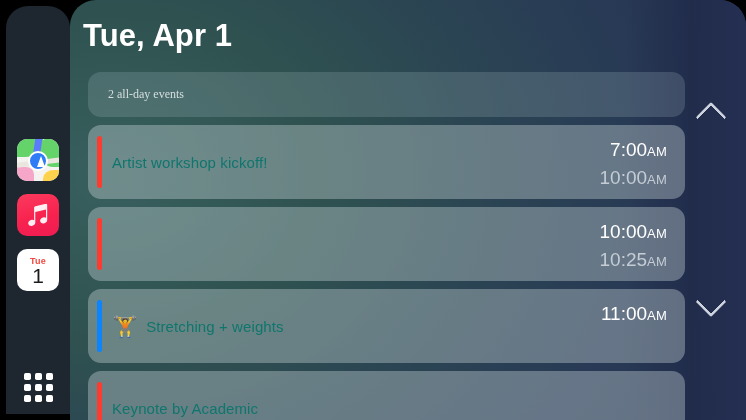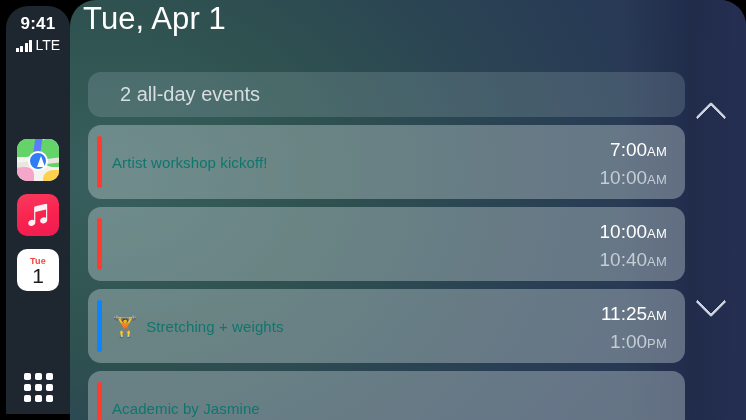--- a/index.html
+++ b/index.html
@@ -198,23 +198,23 @@
   #app-grid-button span {
     width: 7px; height: 7px;
     background: #ffffff;
     border-radius: 1.8px;
   }
 
   
   #page-title {
     position: absolute;
     left: 83px;
-    top: 1px;
+    top: 18px;
     font-size: 31px;
-    font-weight: normal;
+    font-weight: bold;
     color: #ffffff;
     letter-spacing: 0.1px;
     z-index: 3;
     white-space: nowrap;
   }
 
   
   #event-list {
     position: absolute;
     left: 88px;
@@ -226,24 +226,25 @@
   #allday-banner {
     position: relative;
     height: 45px;
     border-radius: 13px;
     background: rgba(170, 190, 195, 0.22);
     display: flex;
     align-items: center;
     margin-bottom: 8px;
   }
   #allday-label {
-    margin-left: 32px;
-    font-size: 20px;
+    margin-left: 20px;
+    font-size: 12px;
     color: #d7dee0;
     font-weight: normal;
+    font-family: Liberation Serif, serif;
   }
 
   .event-row {
     position: relative;
     height: 74px;
     border-radius: 13px;
     background: rgba(196, 208, 210, 0.40);
     margin-bottom: 8px;
     overflow: hidden;
   }
@@ -342,66 +343,53 @@
       <div class="event-times">
         <div class="time-line time-start"><span>7:00</span><span class="ampm">AM</span></div>
         <div class="time-line time-end"><span>10:00</span><span class="ampm">AM</span></div>
       </div>
     </div>
 
     <div class="event-row">
       <div class="event-accent" style="background:#FF3B30;"></div>
       <div class="event-times">
         <div class="time-line time-start"><span>10:00</span><span class="ampm">AM</span></div>
-        <div class="time-line time-end"><span>10:40</span><span class="ampm">AM</span></div>
+        <div class="time-line time-end"><span>10:25</span><span class="ampm">AM</span></div>
       </div>
     </div>
 
     <div class="event-row">
       <div class="event-accent" style="background:#0A84FF;"></div>
       <div class="event-title-wrap">
         <span class="event-emoji">🏋️</span>
         <span class="event-title">Stretching + weights</span>
       </div>
       <div class="event-times">
-        <div class="time-line time-start"><span>11:25</span><span class="ampm">AM</span></div>
-        <div class="time-line time-end"><span>1:00</span><span class="ampm">PM</span></div>
+        <div class="time-line time-start"><span>11:00</span><span class="ampm">AM</span></div>
       </div>
     </div>
 
     <div class="event-row">
       <div class="event-accent" style="background:#FF3B30;"></div>
       <div class="event-title-wrap">
-        <span class="event-title">Academic by Jasmine</span>
+        <span class="event-title">Keynote by Academic</span>
       </div>
     </div>
 
   </div>
 
   <div class="chevron-btn" id="scroll-up-button">
     <div class="chev"></div>
   </div>
   <div class="chevron-btn" id="scroll-down-button">
     <div class="chev"></div>
   </div>
 
   <div id="sidebar">
 
-    <div id="status-bar">
-      <div id="status-time">9:41</div>
-      <div id="status-signal-row">
-        <span class="bars">
-            <i></i>
-            <i></i>
-            <i></i>
-            <i></i>
-          </span>
-        <span id="status-network">LTE</span>
-      </div>
-    </div>
 
     <div class="app-icon" id="app-maps">
       <div id="maps-green-a"></div>
       <div id="maps-green-b"></div>
       <div id="maps-pink"></div>
       <div id="maps-yellow"></div>
       <div id="maps-road-v"></div>
       <div id="maps-road-h"></div>
       <div id="maps-badge">
         <div id="maps-arrow"></div>

